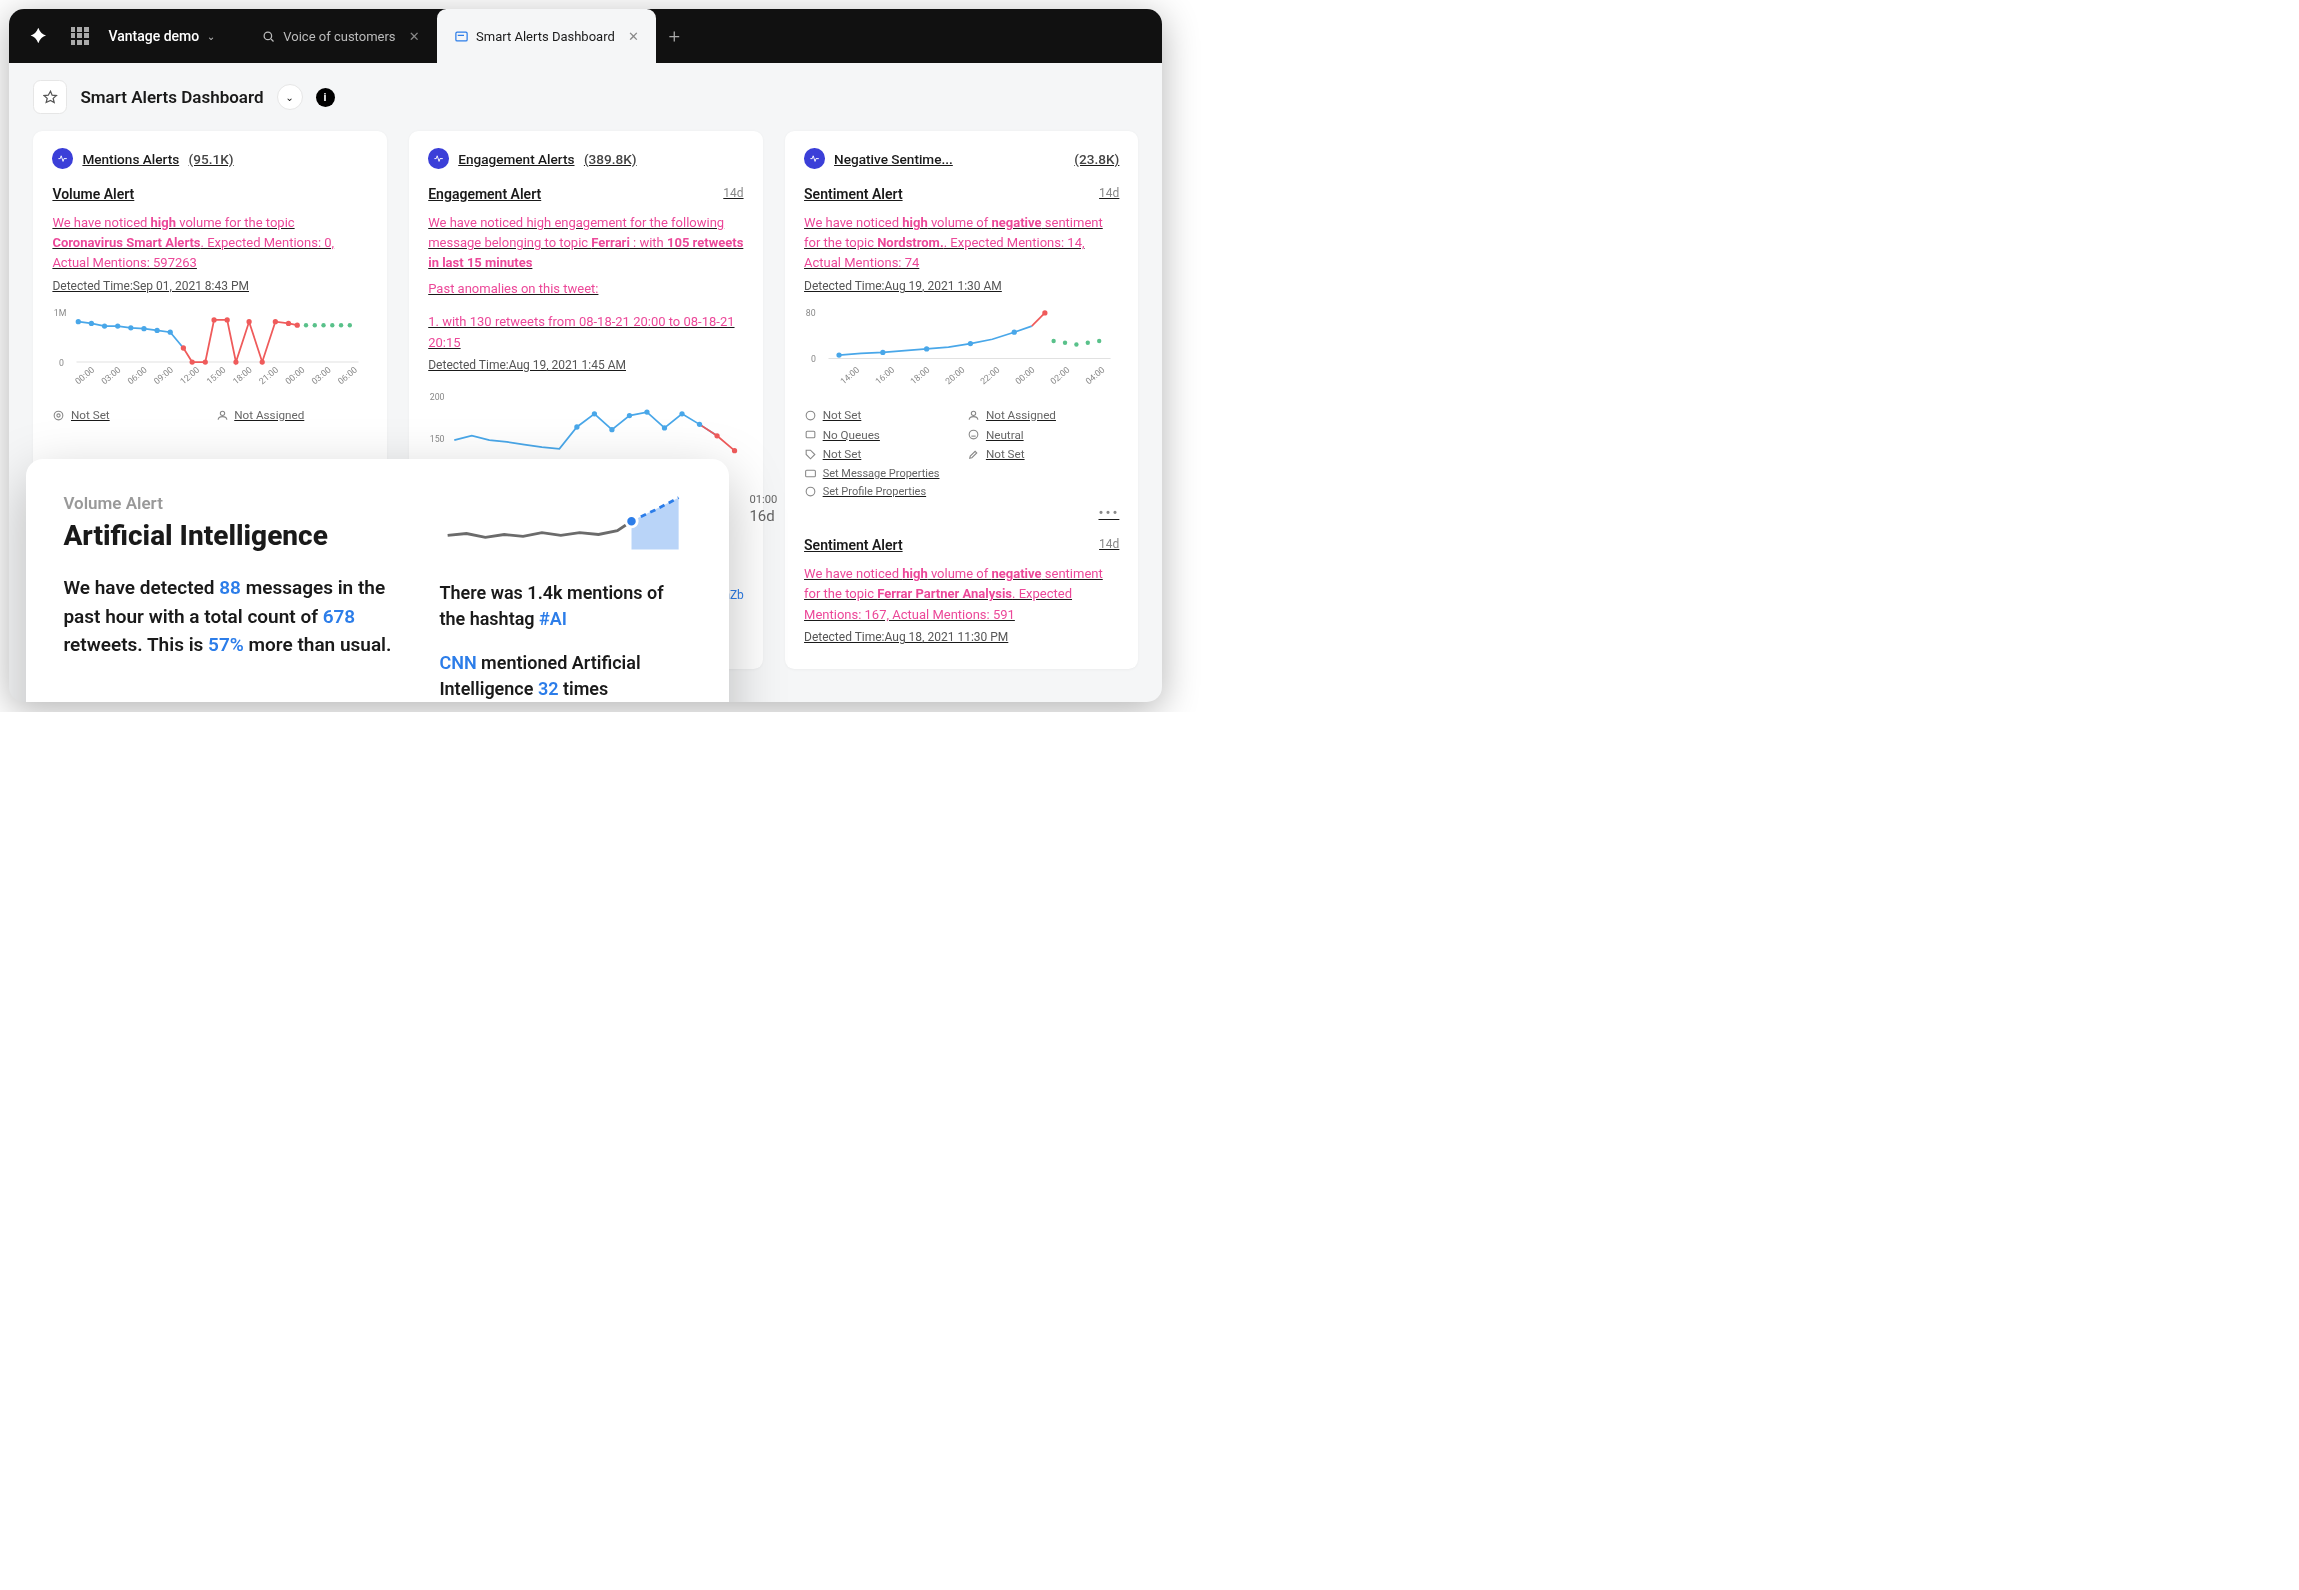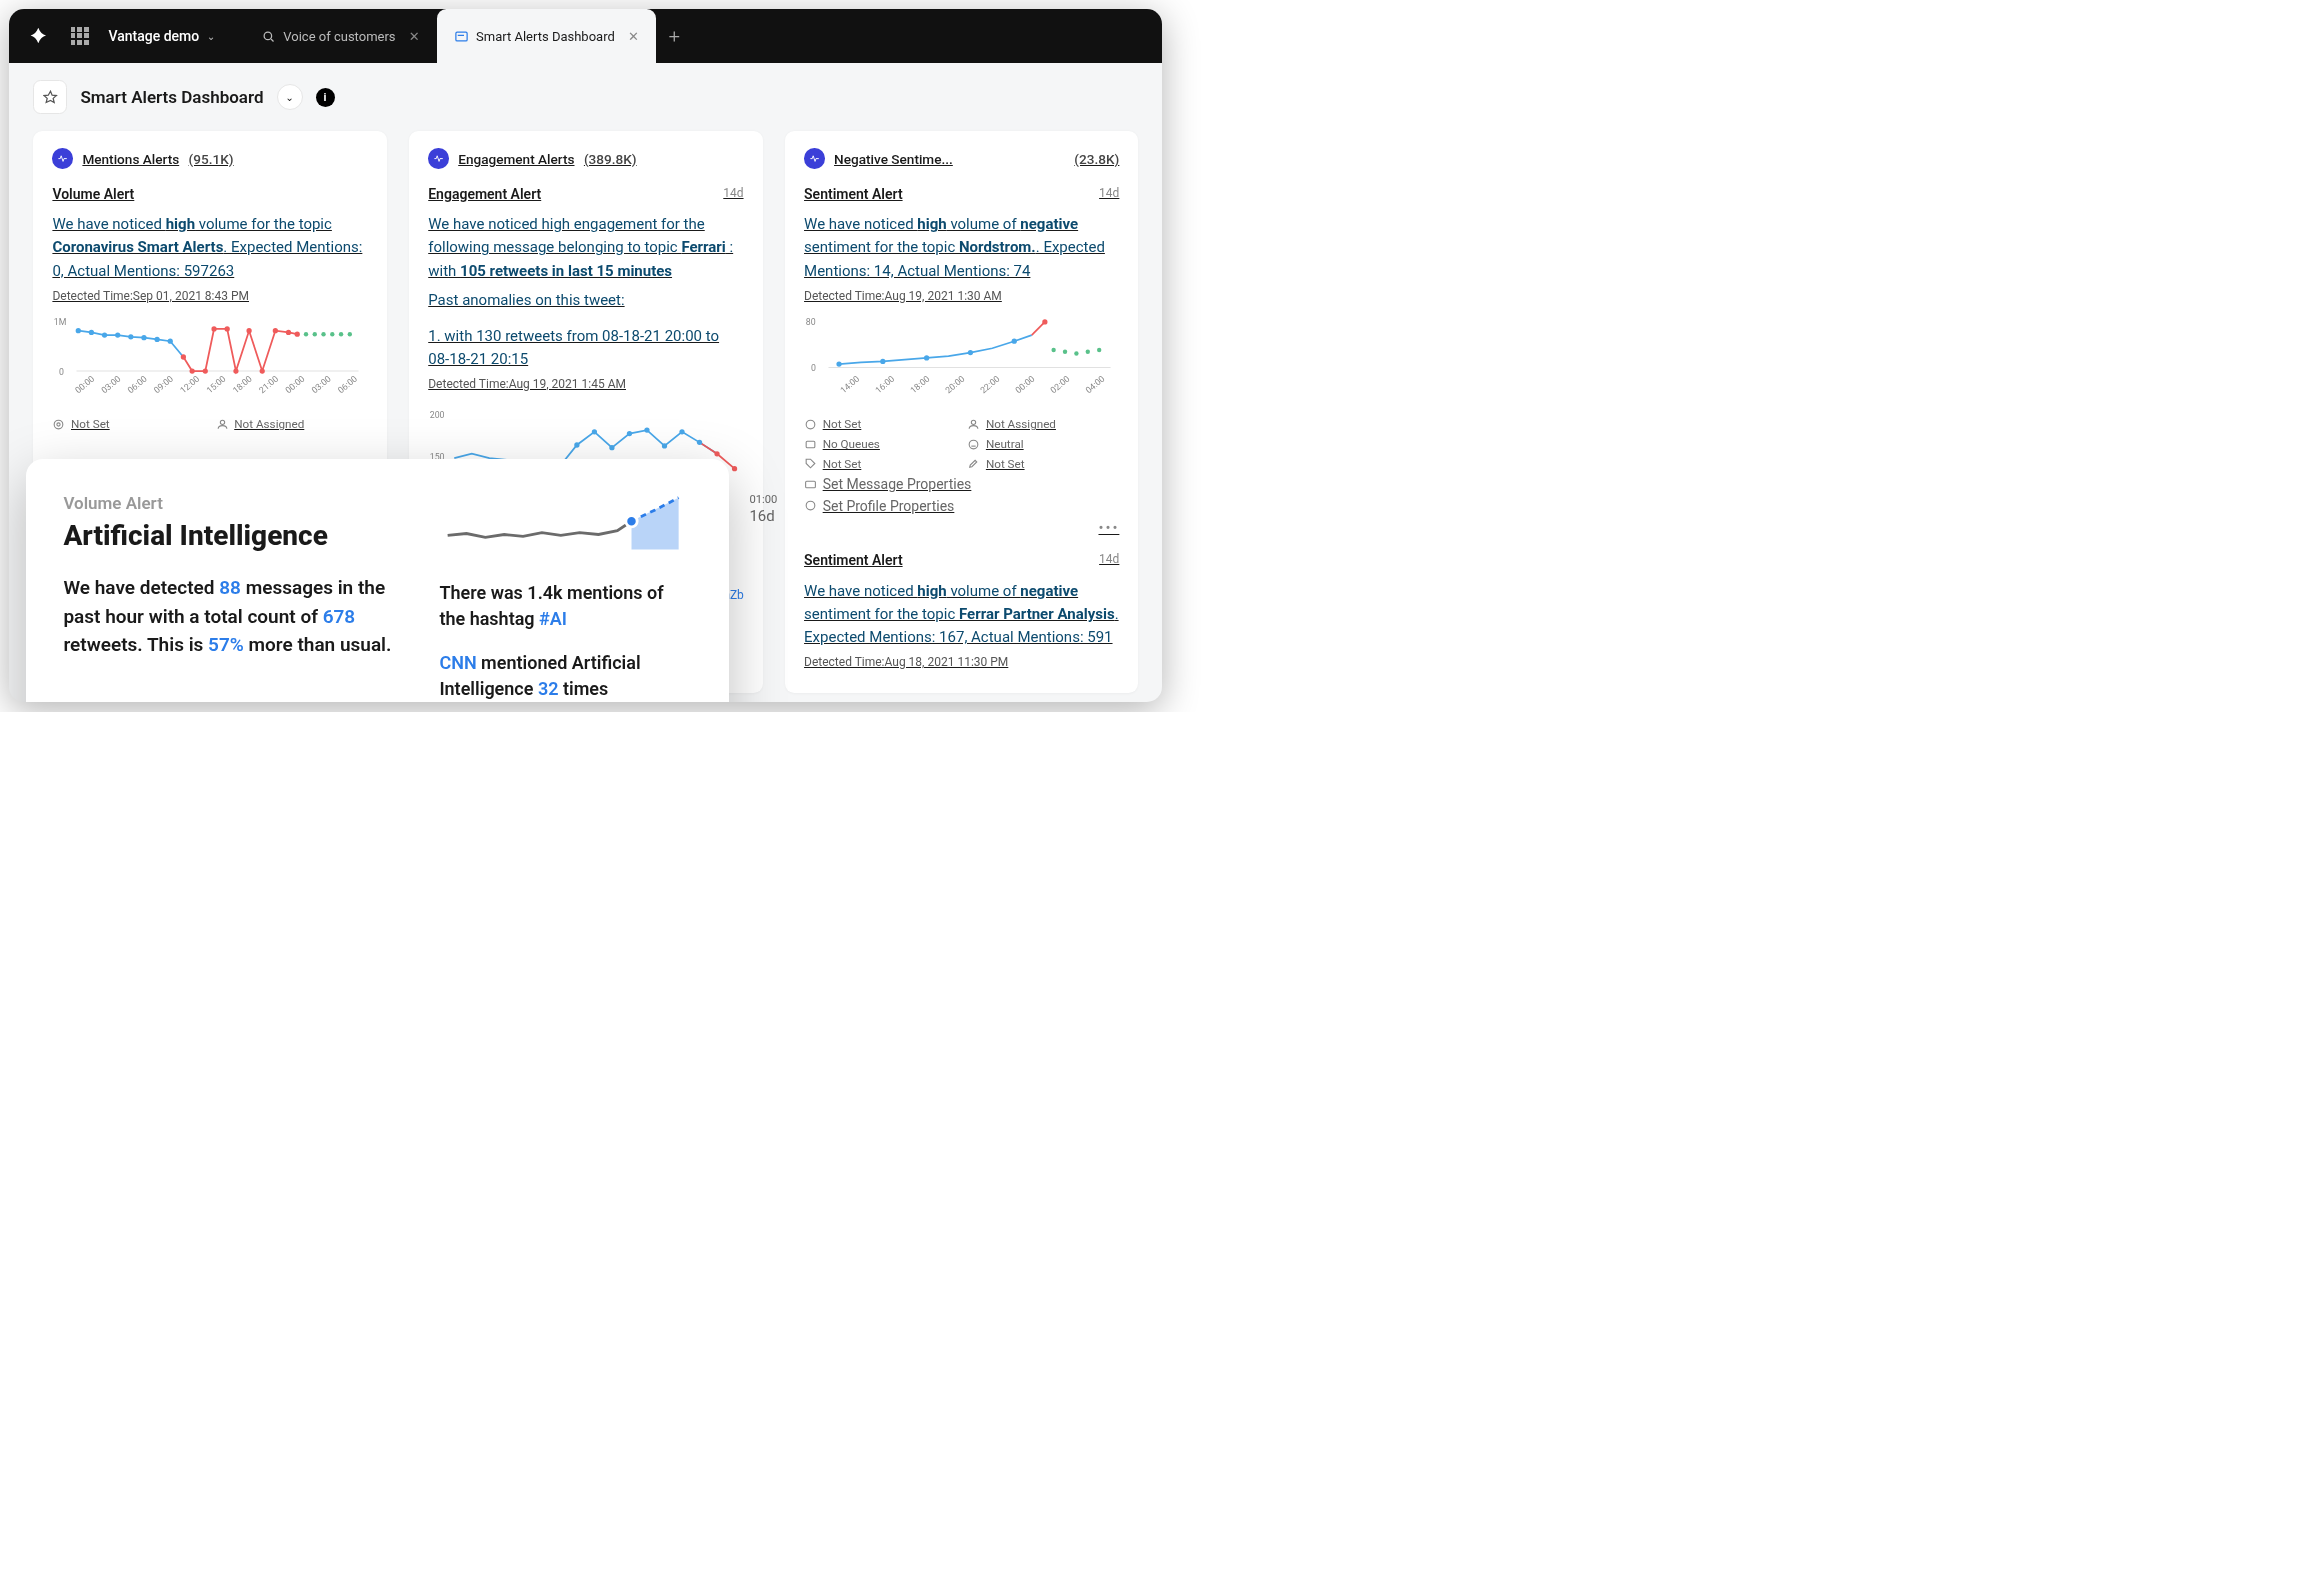--- a/index.html
+++ b/index.html
@@ -33,30 +33,30 @@
 .cards { display: flex; gap: 22.5px; padding: 0 24px; text-decoration: underline; }
 .card { background: #fff; border-radius: 9.4px; width: 364px; padding: 17px 19px; box-shadow: 0 0.9px 2.8px rgba(0,0,0,0.04); }
 .card-head { display: flex; align-items: center; gap: 9.4px; margin-bottom: 17px; font-size: 13.6px; font-weight: 500; }
 .badge-icon { width: 20.6px; height: 20.6px; border-radius: 50%; background: #3b3fd8; display: flex; align-items: center; justify-content: center; }
 .badge-icon svg { fill: #fff; width: 11.2px; height: 11.2px; }
 .count { color: #444; }
 
 .alert-title-row { display: flex; justify-content: space-between; margin-bottom: 11.2px; }
 .alert-title { font-size: 14px; font-weight: 600; }
 .alert-age { font-size: 12px; color: #888; }
-.alert-body { font-size: 15px; line-height: 1.55; color: #0c4a6e; margin-bottom: 5.6px; }
+.alert-body { font-size: 13px; line-height: 1.55; color: #ec4899; margin-bottom: 5.6px; }
 .alert-body b { font-weight: 700; }
 .detected { font-size: 12px; color: #555; margin-bottom: 7.5px; }
 
 .mini-chart { width: 100%; height: 94px; }
 .axis-label { font-size: 10px; fill: #888; }
 .meta-grid { display: grid; grid-template-columns: 1fr 1fr; gap: 5.6px 11.2px; font-size: 11.7px; color: #666; margin-top: 9.4px; }
 .meta-item { display: flex; align-items: center; gap: 5.6px; }
 .meta-icon { width: 13px; height: 13px; color: #888; }
-.meta-single { font-size: 14px; color: #666; margin-top: 5.6px; display: flex; align-items: center; gap: 5.6px; }
+.meta-single { font-size: 11px; color: #666; margin-top: 5.6px; display: flex; align-items: center; gap: 5.6px; }
 .ellipsis { text-align: right; margin-top: 5.6px; color: #888; letter-spacing: 1.9px; }
 
 
 .overlay { position: absolute; left: 17px; top: 450px; width: 703px; background: #fff; border-radius: 17px; box-shadow: 0 19px 56px rgba(0,0,0,0.25); padding: 34px 37px; display: flex; gap: 37px; }
 .overlay-left { flex: 1; }
 .ov-subtitle { font-size: 17px; color: #999; font-weight: 600; margin-bottom: 5.6px; }
 .ov-title { font-size: 28px; font-weight: 800; margin-bottom: 22.5px; }
 .ov-body { font-size: 19px; font-weight: 600; line-height: 1.5; }
 .ov-body .hl { color: #2c7de9; margin-top: 11px; }
 .overlay-right { width: 253px; }

